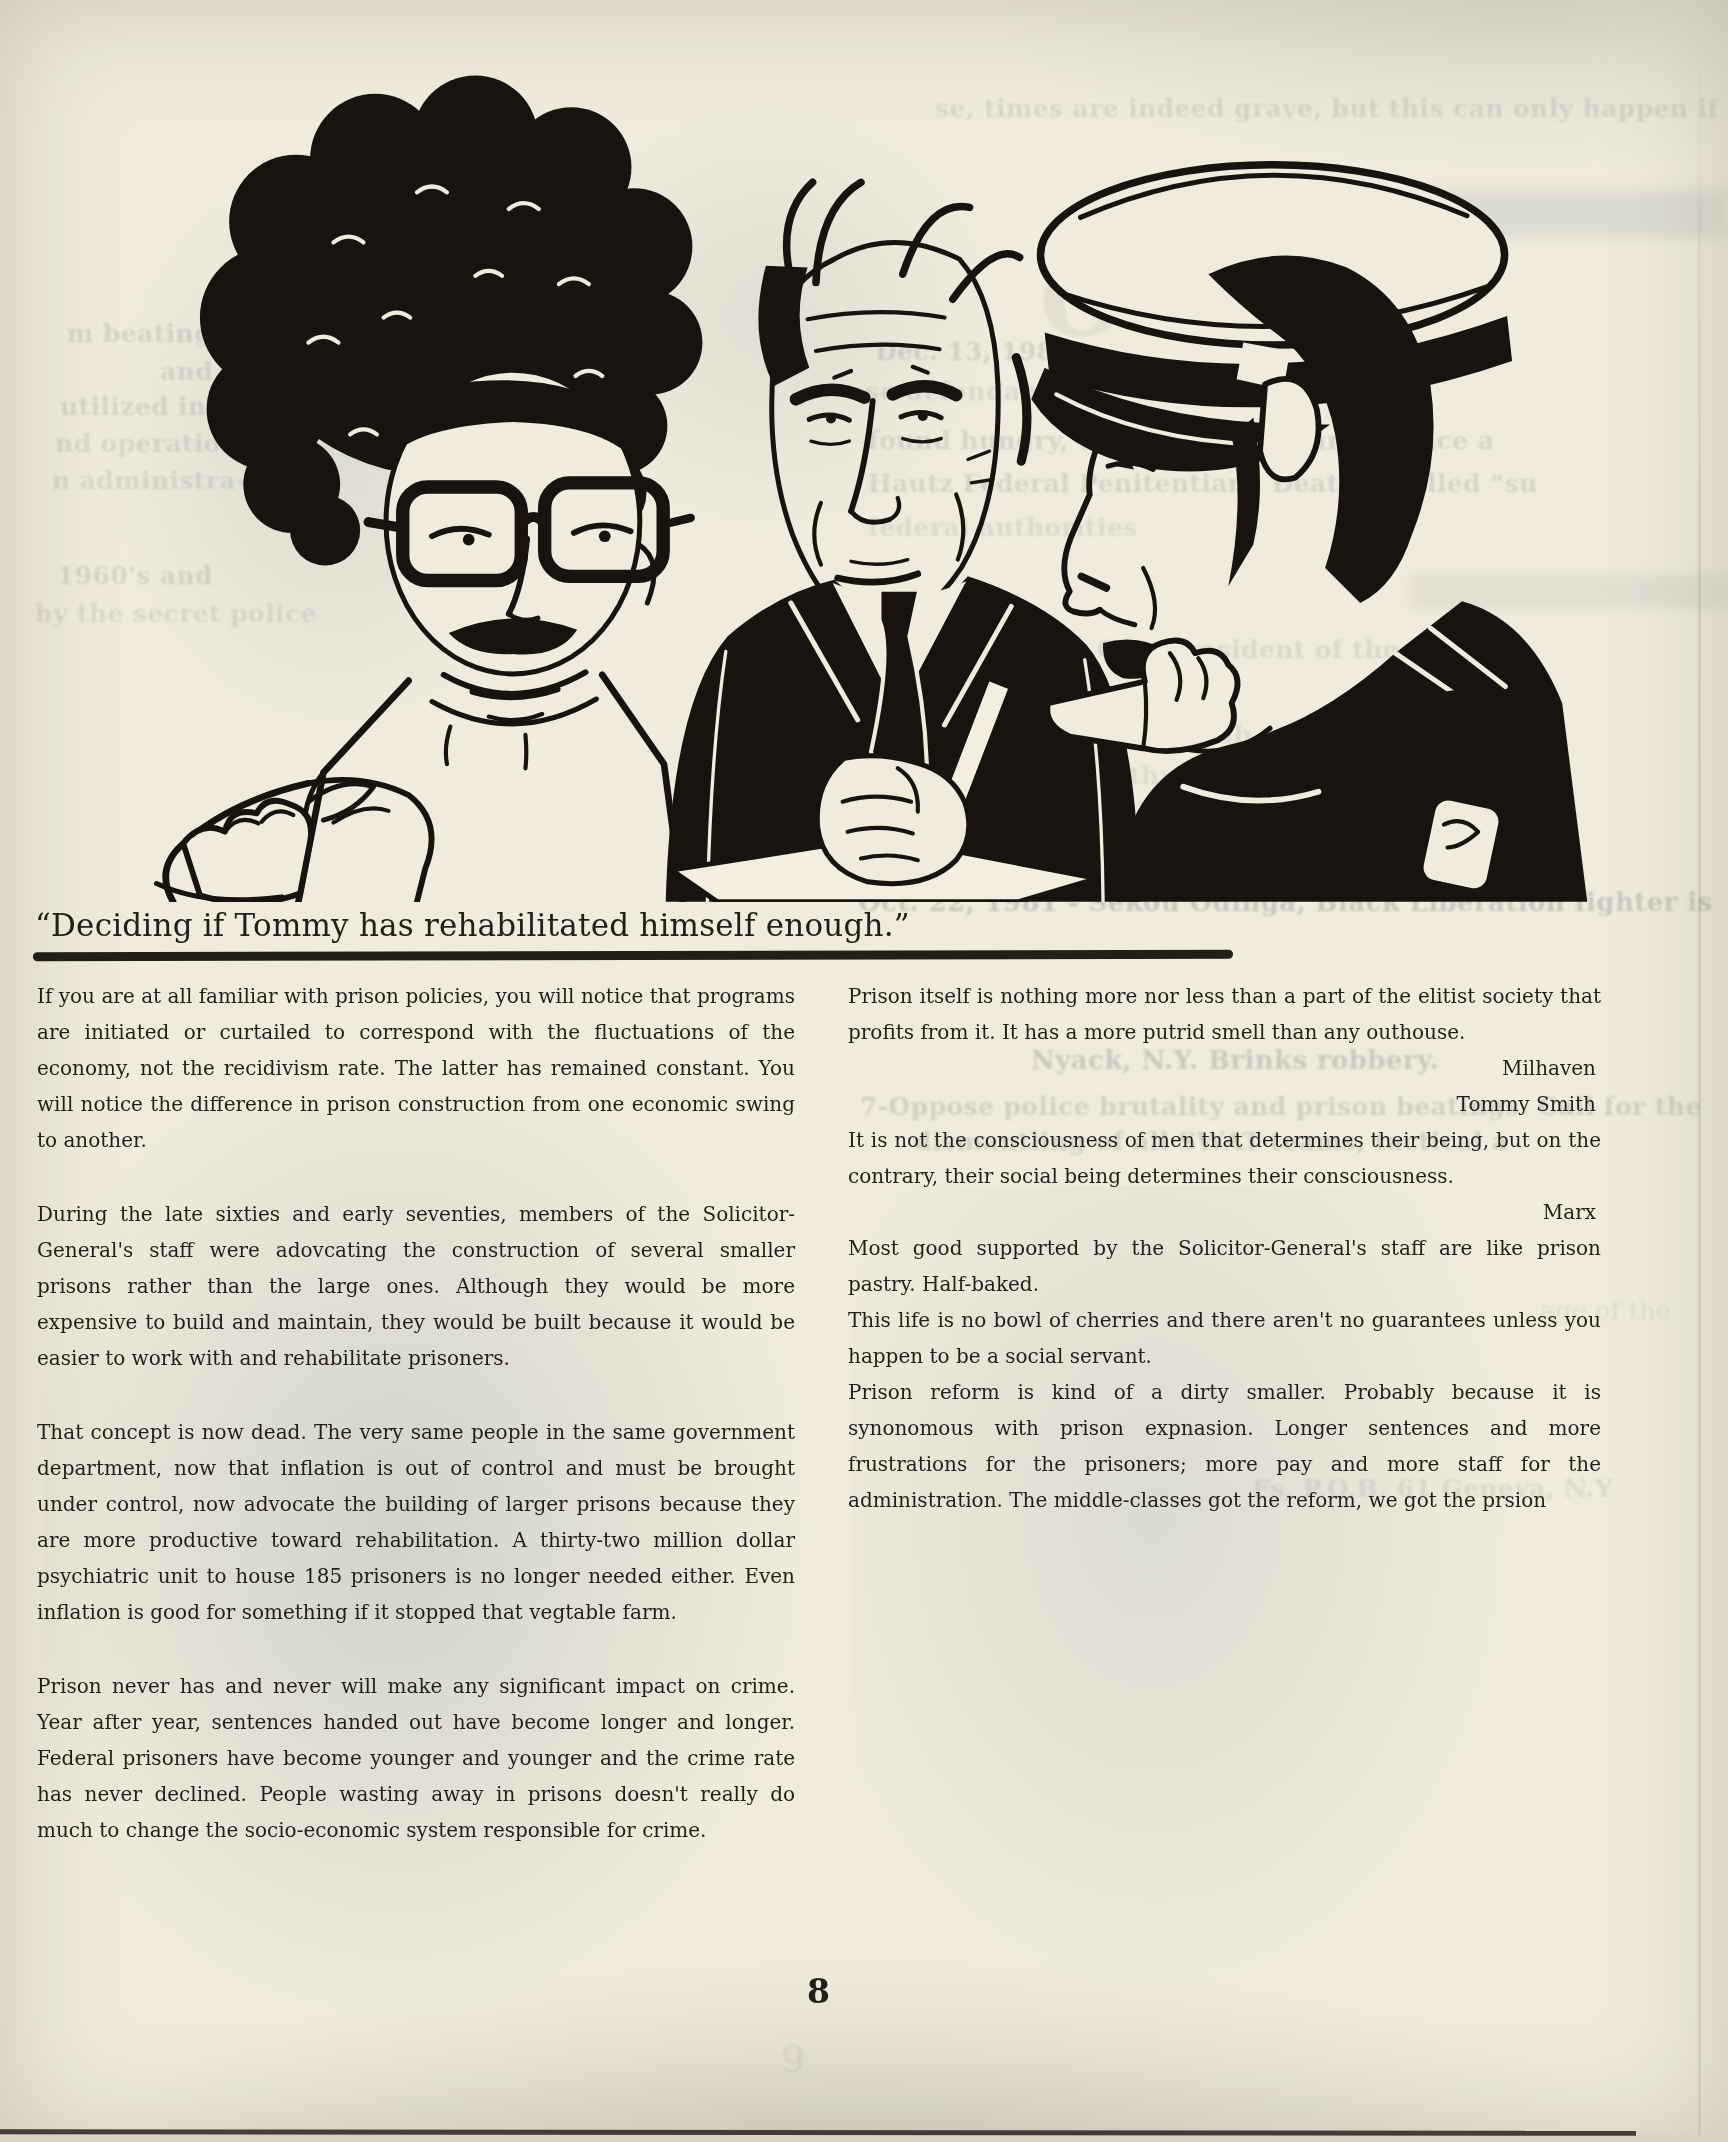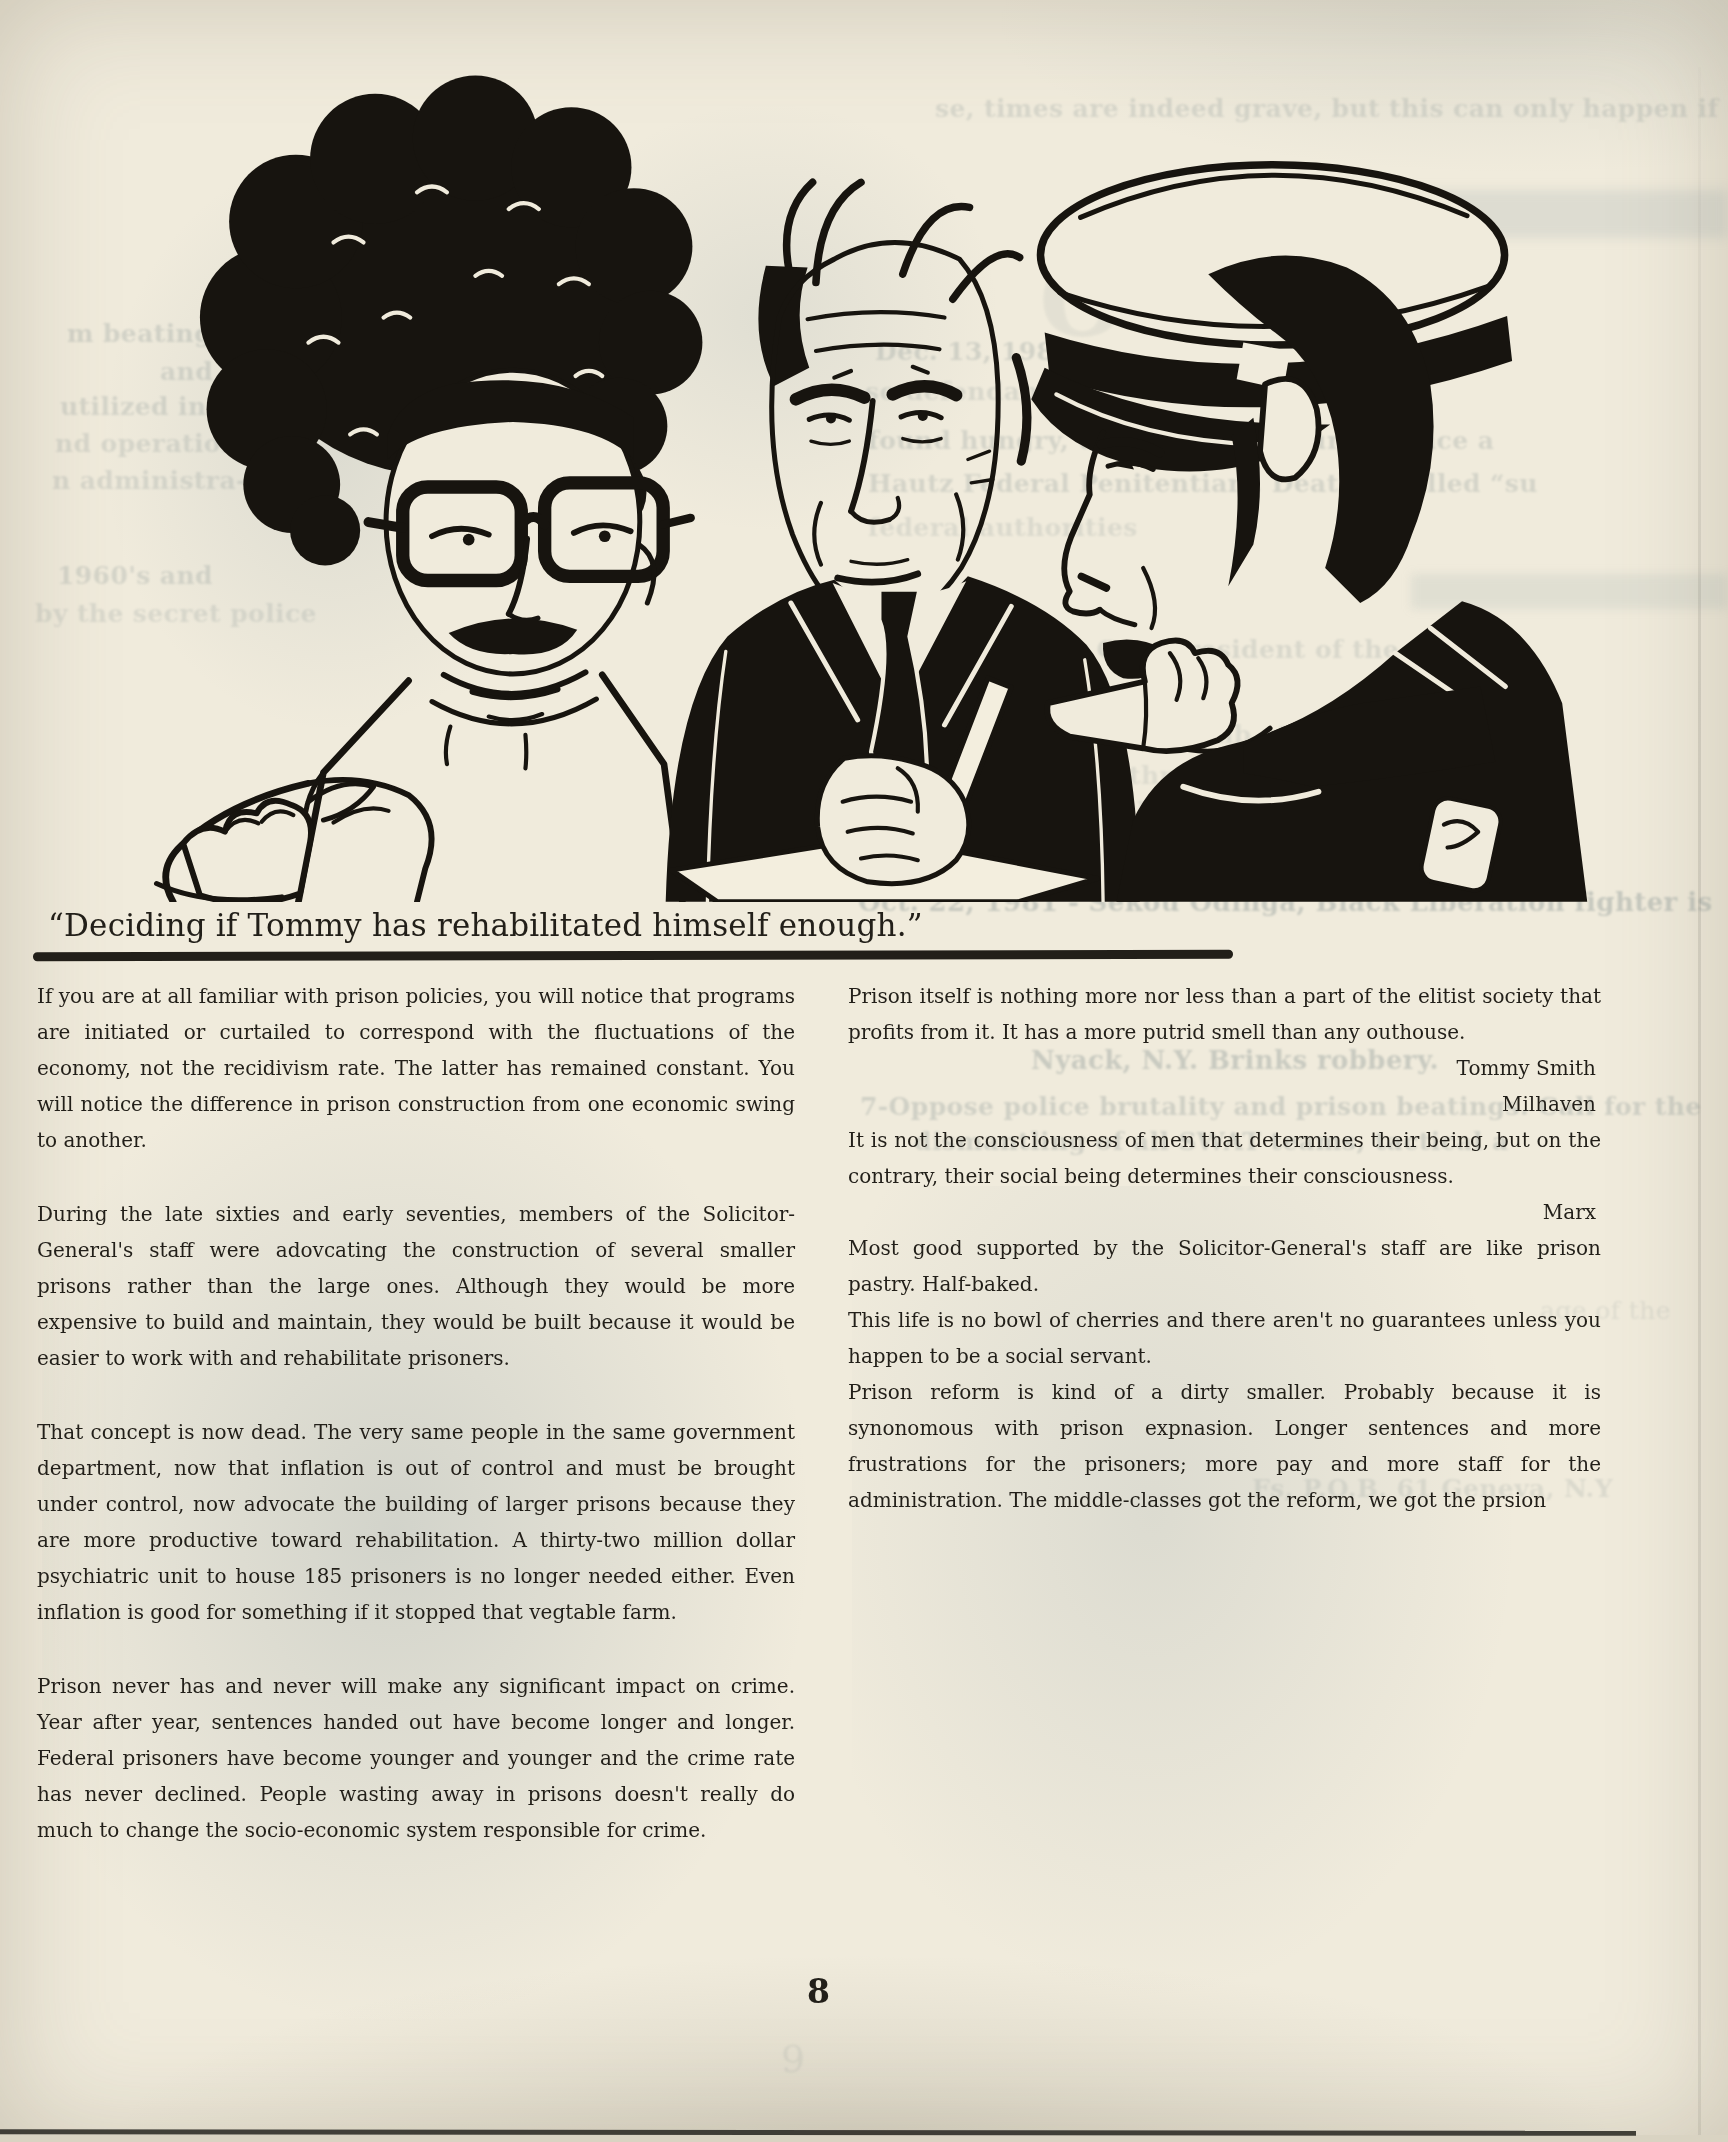--- a/index.html
+++ b/index.html
@@ -31,21 +31,21 @@
     background:radial-gradient(ellipse at 45% 40%, rgba(140,156,162,.20), transparent 70%);}
   .wash-mid{left:534px;top:100px;width:468px;height:434px;
     background:radial-gradient(ellipse at 50% 50%, rgba(140,156,162,.16), transparent 70%);}
   .wash-topband{left:1286px;top:190px;width:442px;height:48px;background:rgba(146,160,163,.20);filter:blur(5.8px);}
   .wash-band2{left:1411px;top:574px;width:317px;height:35px;background:rgba(146,160,163,.16);filter:blur(5px);}
 
   .illustration{position:absolute;left:58px;top:67px;width:1586px;height:835px;margin:0;}
   .illustration svg{width:100%;height:100%;display:block;}
 
   .caption{
-    position:absolute;left:48px;top:907px;width:1211px;
+    position:absolute;left:35px;top:907px;width:1211px;
     font-size:31px;letter-spacing:0.2px;
   }
   .rule{
     position:absolute;left:33px;top:951px;width:1200px;height:9.2px;
     background:var(--ink);border-radius:4.2px;transform:rotate(-.12deg);
   }
   .col{position:absolute;top:978px;font-size:20px;line-height:36px;text-align:justify;}
   .col p{margin:0;}
   .col-left{left:37px;width:758px;}
   .col-right{left:848px;width:753px;}
@@ -312,22 +312,22 @@
 
   <section class="col col-left">
     <p>If you are at all familiar with prison policies, you will notice that programs are initiated or curtailed to correspond with the fluctuations of the economy, not the recidivism rate. The latter has remained constant. You will notice the difference in prison construction from one economic swing to another.</p>
     <p>During the late sixties and early seventies, members of the Solicitor-General's staff were adovcating the construction of several smaller prisons rather than the large ones. Although they would be more expensive to build and maintain, they would be built because it would be easier to work with and rehabilitate prisoners.</p>
     <p>That concept is now dead. The very same people in the same government department, now that inflation is out of control and must be brought under control, now advocate the building of larger prisons because they are more productive toward rehabilitation. A thirty-two million dollar psychiatric unit to house 185 prisoners is no longer needed either. Even inflation is good for something if it stopped that vegtable farm.</p>
     <p>Prison never has and never will make any significant impact on crime. Year after year, sentences handed out have become longer and longer. Federal prisoners have become younger and younger and the crime rate has never declined. People wasting away in prisons doesn't really do much to change the socio-economic system responsible for crime.</p>
   </section>
 
   <section class="col col-right">
     <p>Prison itself is nothing more nor less than a part of the elitist society that profits from it. It has a more putrid smell than any outhouse.</p>
+    <p class="attr">Milhaven</p>
     <p class="attr mt47">Tommy Smith</p>
-    <p class="attr">Milhaven</p>
     <p class="mt26">It is not the consciousness of men that determines their being, but on the contrary, their social being determines their consciousness.</p>
     <p class="attr mt41">Marx</p>
     <p class="mt37">Most good supported by the Solicitor-General's staff are like prison pastry. Half-baked.</p>
     <p class="mt37">This life is no bowl of cherries and there aren't no guarantees unless you happen to be a social servant.</p>
     <p class="mt49">Prison reform is kind of a dirty smaller. Probably because it is synonomous with prison expnasion. Longer sentences and more frustrations for the prisoners; more pay and more staff for the administration. The middle-classes got the reform, we got the prsion</p>
   </section>
 
   <div class="page-number">8</div>
 
   <div class="crease"></div>

